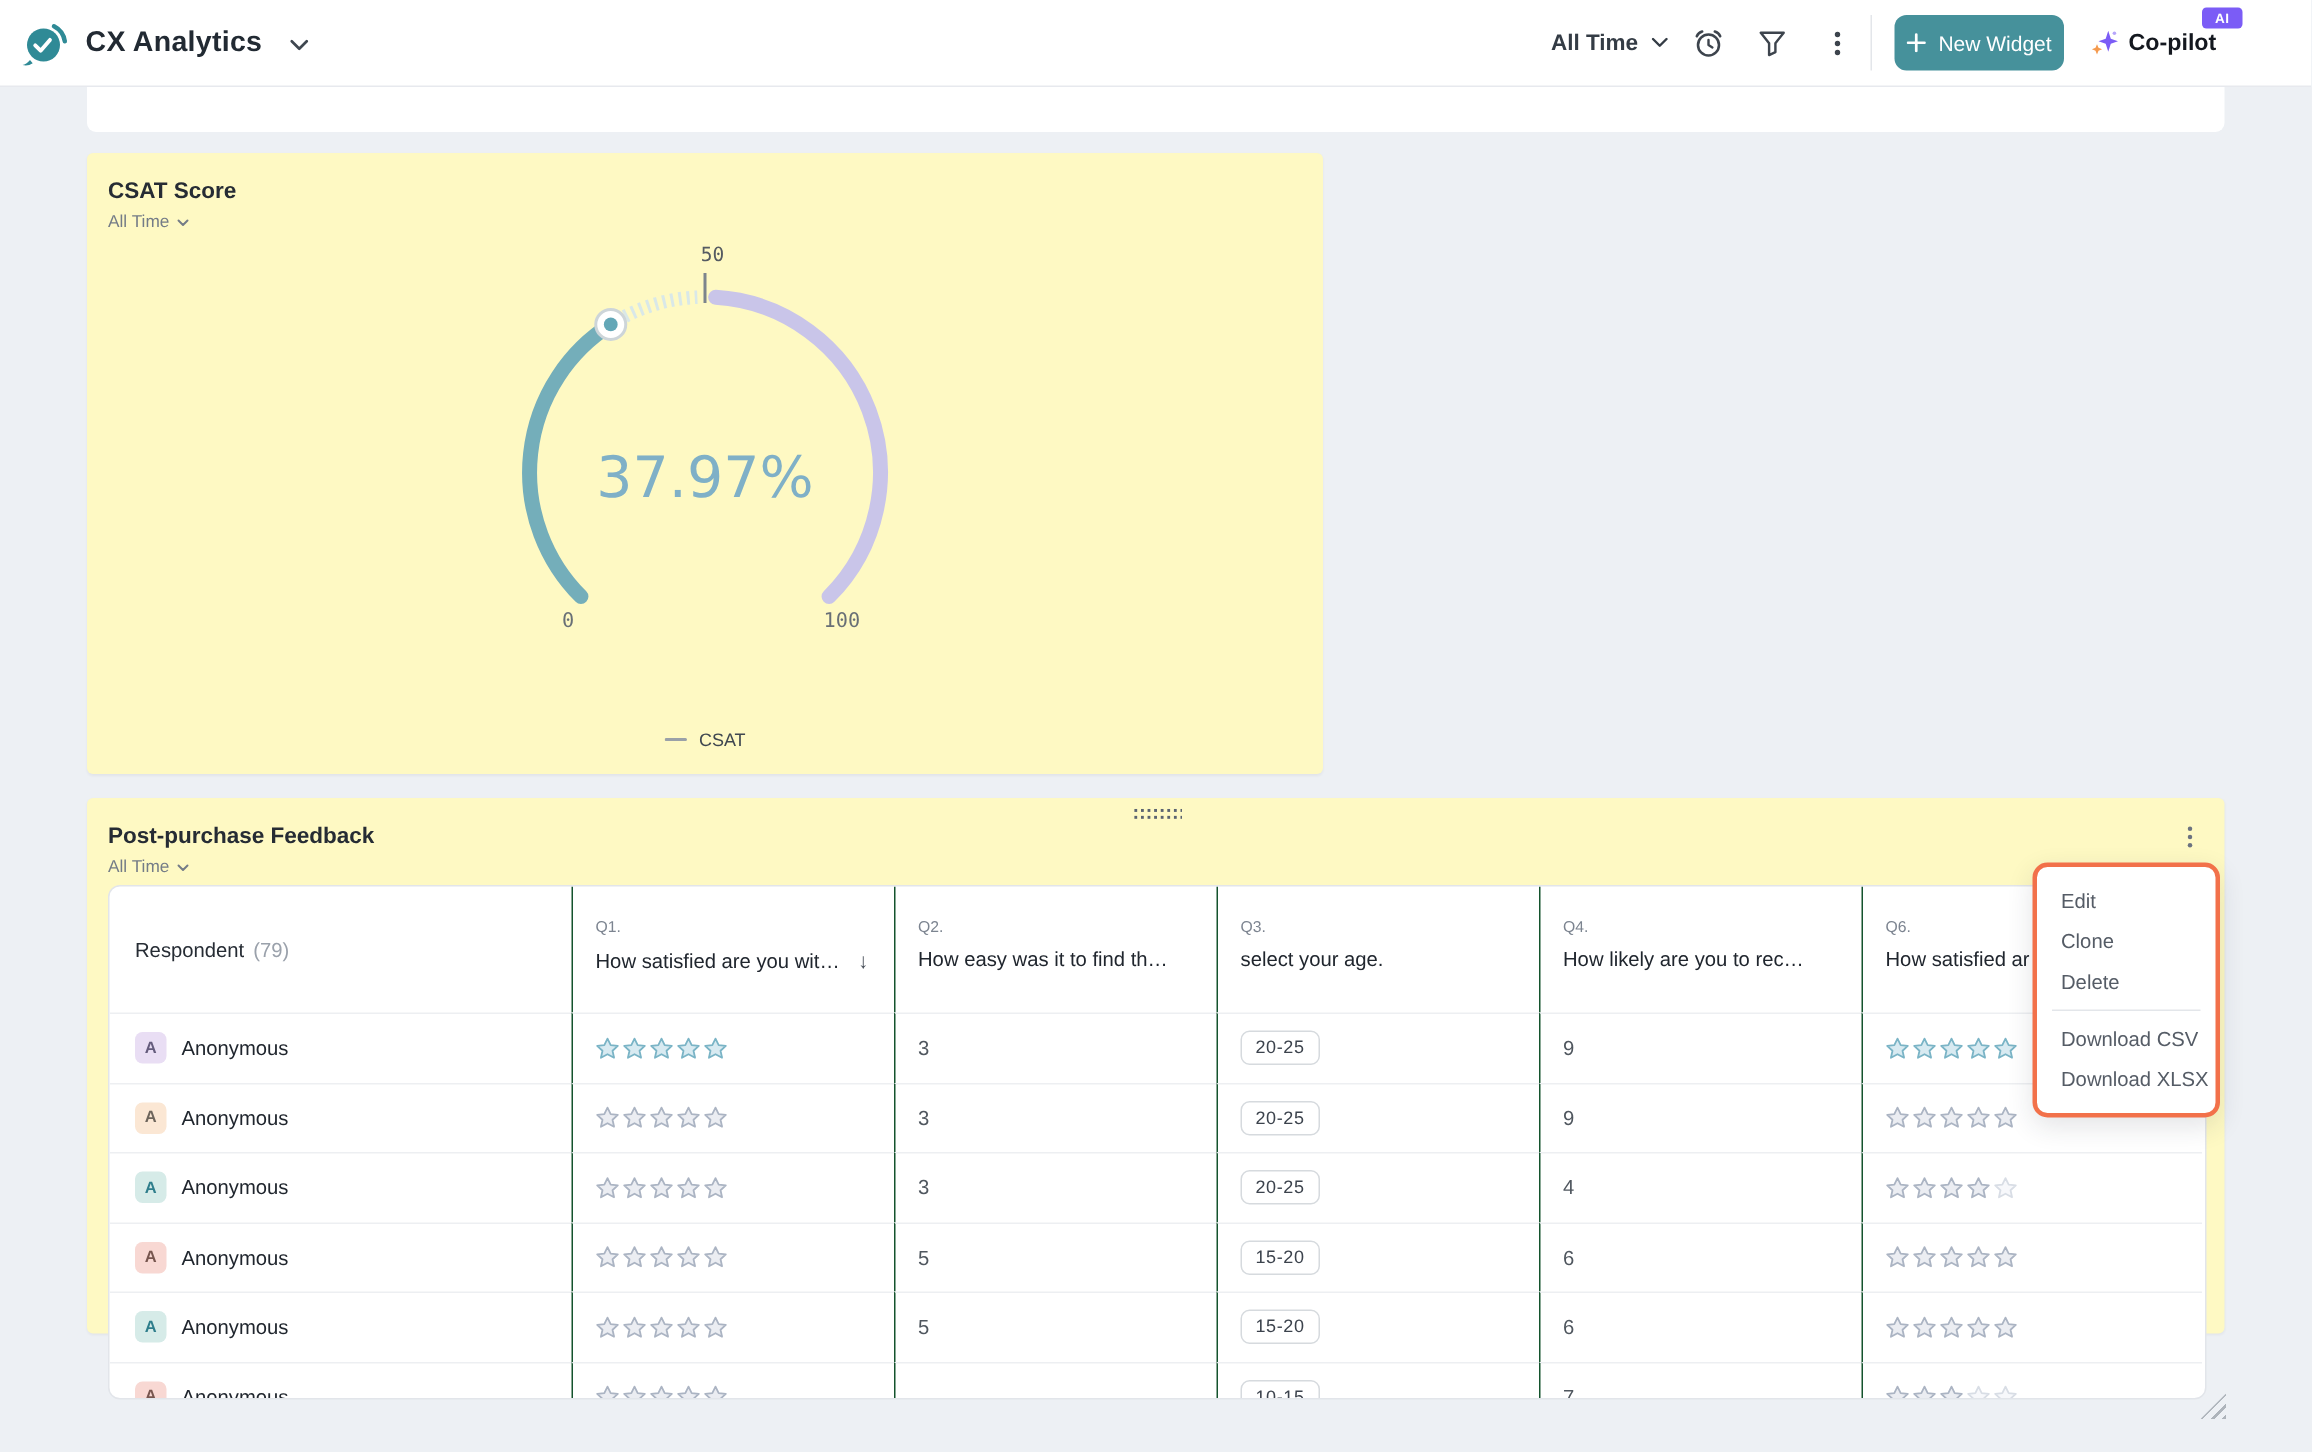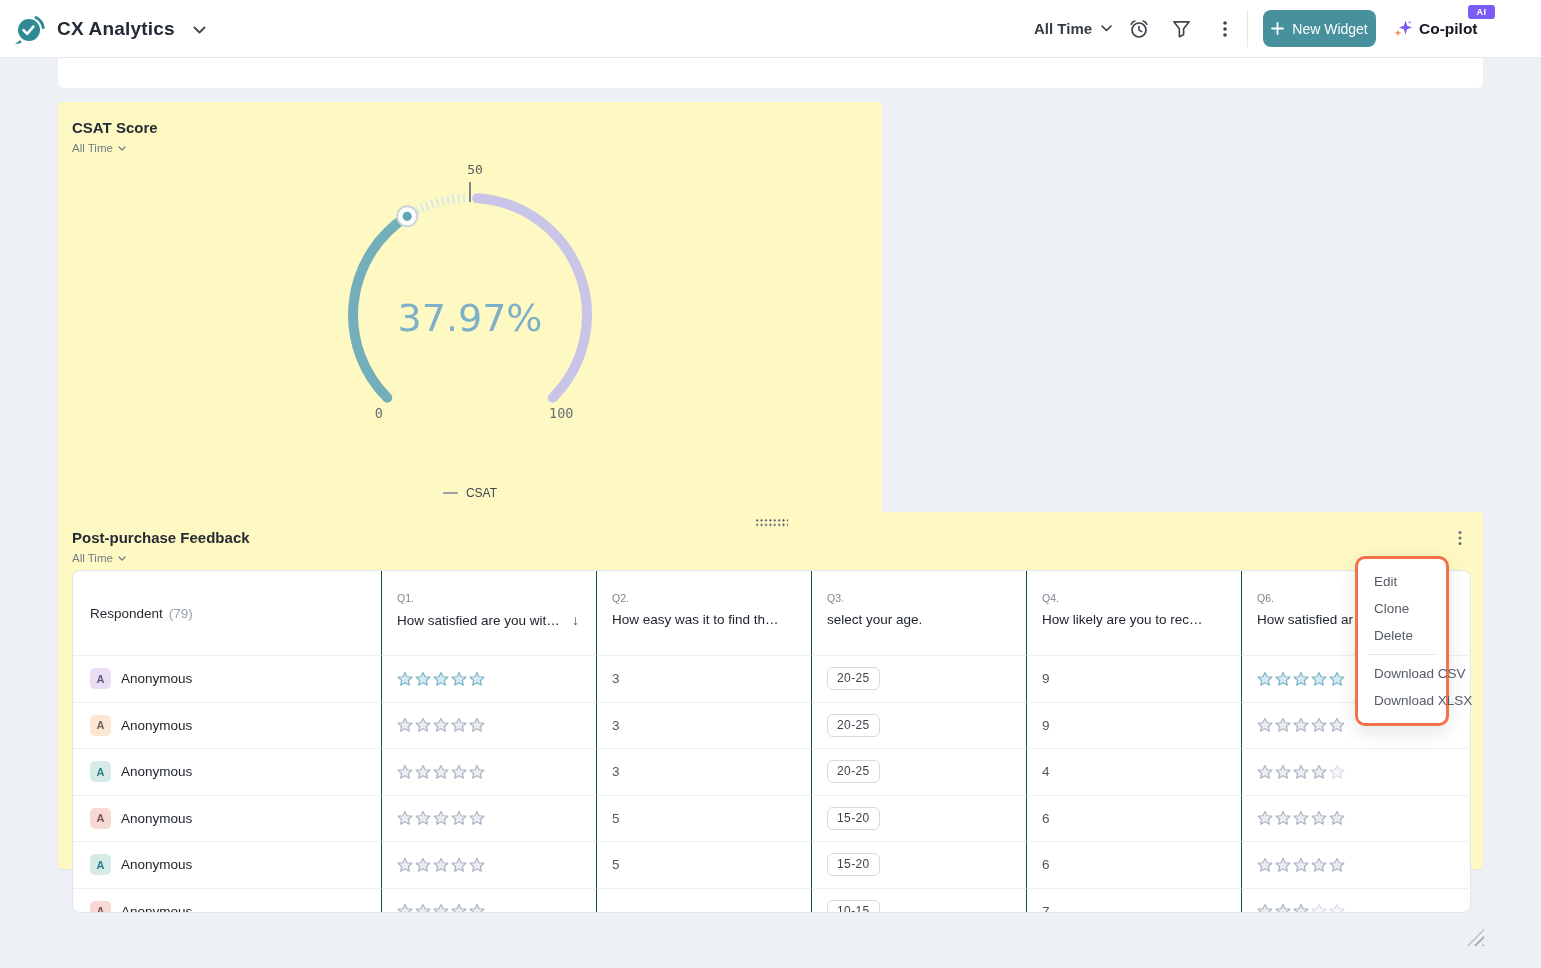--- a/index.html
+++ b/index.html
@@ -21,21 +21,21 @@
   .copilot{position:absolute;left:1394px;top:0;height:57px;display:flex;align-items:center;gap:6px;cursor:pointer;}
   .copilot-label{font-size:15.5px;font-weight:bold;color:#14181f;}
   .ai-badge{position:absolute;left:1468px;top:5px;min-width:21px;height:14px;background:#7b5cf6;border-radius:3px;color:#fff;font-size:9px;font-weight:bold;display:flex;align-items:center;justify-content:center;padding:0 3px;letter-spacing:.4px;}
 
   
   .cut-widget-top{position:absolute;left:58px;top:57px;width:1425px;height:31px;background:#fff;border-radius:0 0 6px 6px;}
 
   
   .card{position:absolute;background:#fef9c3;border-radius:4px;box-shadow:0 1px 2px rgba(16,24,40,.05);}
   .csat-card{left:58px;top:102px;width:824px;height:414px;}
-  .fb-card{left:58px;top:512px;width:1425px;height:357px;}
+  .fb-card{left:58px;top:532px;width:1425px;height:357px;}
   .w-title{position:absolute;left:14px;top:17px;font-size:15px;font-weight:bold;color:#262c34;}
   .w-sub{position:absolute;left:14px;top:40px;font-size:11.5px;color:#747c87;display:flex;align-items:center;gap:5px;cursor:pointer;}
 
   
   #gauge{position:absolute;left:0;top:58px;}
   .legend{position:absolute;left:0;right:0;top:384px;display:flex;justify-content:center;align-items:center;gap:8px;cursor:pointer;}
   .legend-dash{width:15px;height:0;border-top:2.5px solid #9aa1a8;border-radius:2px;}
   .legend-label{font-size:12px;color:#3f4750;}
 
   
@@ -59,21 +59,21 @@
   .name-cell{gap:10px;padding-left:17px;cursor:pointer;}
   .avatar{width:21px;height:21px;border-radius:5px;display:flex;align-items:center;justify-content:center;font-size:11px;font-weight:bold;flex:0 0 auto;}
   .rname{font-size:13.5px;color:#20262e;}
   .stars-cell{padding-left:15px;}
   .stars{display:flex;gap:2px;}
   .num-cell{padding-left:15px;font-size:13.5px;color:#50575f;}
   .chip-cell{padding-left:15px;}
   .chip{border:1px solid #d6dade;border-radius:6px;padding:3px 9px 4px;font-size:12px;color:#3c434d;background:#fff;letter-spacing:.4px;}
 
   
-  .ctx-menu{position:absolute;left:1355px;top:556px;width:94px;box-sizing:border-box;background:#fff;border:3px solid #f2714a;border-radius:10px;box-shadow:0 6px 18px rgba(30,40,60,.12);padding:9px 0;z-index:10;}
+  .ctx-menu{position:absolute;left:1355px;top:575px;width:125px;box-sizing:border-box;background:#fff;border:3px solid #f2714a;border-radius:10px;box-shadow:0 6px 18px rgba(30,40,60,.12);padding:9px 0;z-index:10;}
   .menu-item{height:27px;line-height:27px;padding:0 16px;font-size:13.5px;color:#555c66;cursor:pointer;white-space:nowrap;}
   .menu-div{border-top:1px solid #e3e6ea;margin:5px 10px;}
 
   .resize-handle{position:absolute;left:1467px;top:929px;width:17px;height:17px;cursor:nwse-resize;
     clip-path:polygon(100% 0,100% 100%,0 100%);
     background:repeating-linear-gradient(135deg,#aeb4bb 0 2px,transparent 2px 5.5px);}
 </style>
 </head>
 <body>
 

